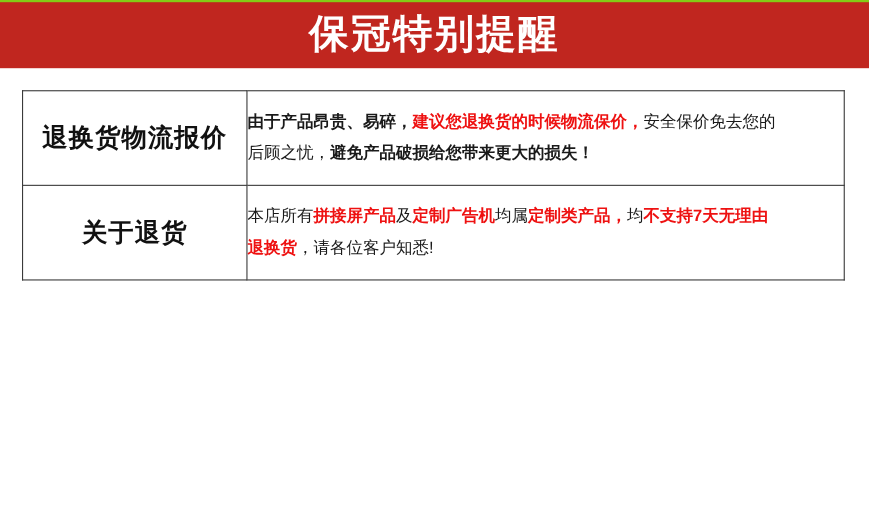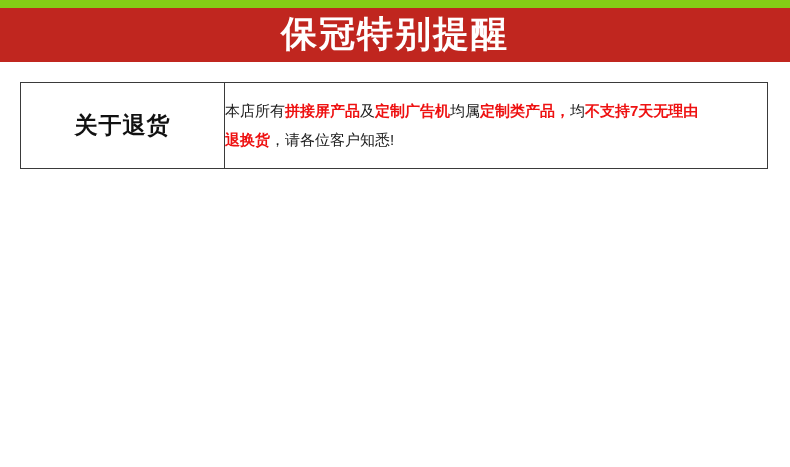--- a/index.html
+++ b/index.html
@@ -21,21 +21,21 @@
   }
 
   
   #banner {
     position: absolute;
     left: 0;
     top: 0;
     width: 790px;
     height: 62px;
     background: #c0261f;
-    border-top: 8px solid #84cc16;
+    border-top: 2px solid #84cc16;
     box-sizing: border-box;
     display: flex;
     align-items: center;
     justify-content: center;
   }
   #banner-title {
     color: #ffffff;
     font-size: 36px;
     font-weight: bold;
     letter-spacing: 2px;
@@ -96,20 +96,27 @@
 <div id="notice-page">
 
   <div id="banner">
     <div id="banner-title">保冠特别提醒</div>
   </div>
 
   <table id="notice-table">
     <tbody id="notice-table-body">
 
         <tr>
+          <td class="label-cell">退换货物流报价</td>
+          <td class="body-cell">
+            <div class="body-line"><span class="seg bold">由于产品昂贵、易碎，</span><span class="seg red bold">建议您退换货的时候物流保价，</span><span class="seg">安全保价免去您的</span></div>
+            <div class="body-line"><span class="seg">后顾之忧，</span><span class="seg bold">避免产品破损给您带来更大的损失！</span></div>
+          </td>
+        </tr>
+        <tr>
           <td class="label-cell">关于退货</td>
           <td class="body-cell">
             <div class="body-line"><span class="seg">本店所有</span><span class="seg red bold">拼接屏产品</span><span class="seg">及</span><span class="seg red bold">定制广告机</span><span class="seg">均属</span><span class="seg red bold">定制类产品，</span><span class="seg">均</span><span class="seg red bold">不支持7天无理由</span></div>
             <div class="body-line"><span class="seg red bold">退换货</span><span class="seg">，请各位客户知悉!</span></div>
           </td>
         </tr>
       </tbody>
   </table>
 
 </div>

